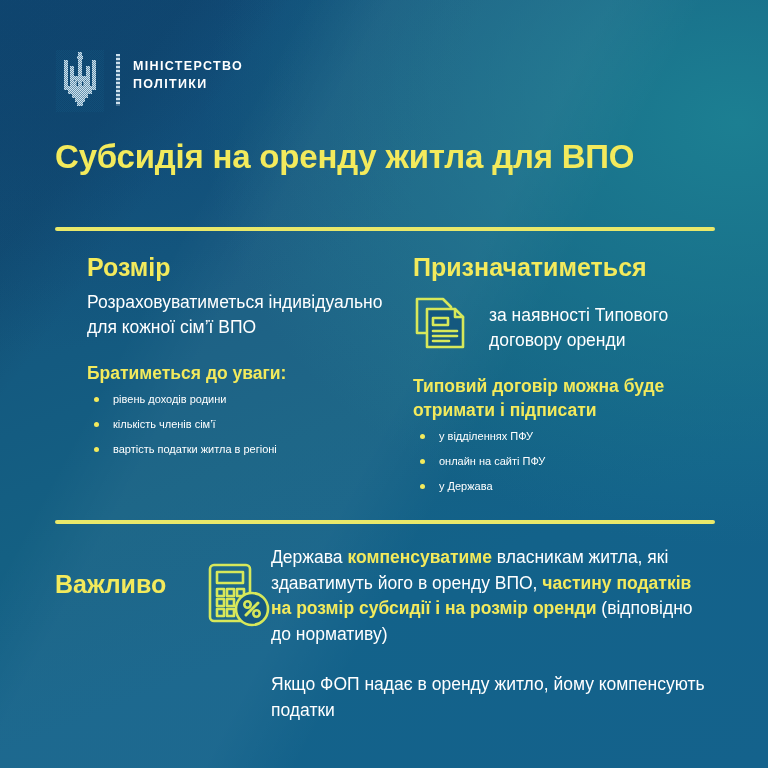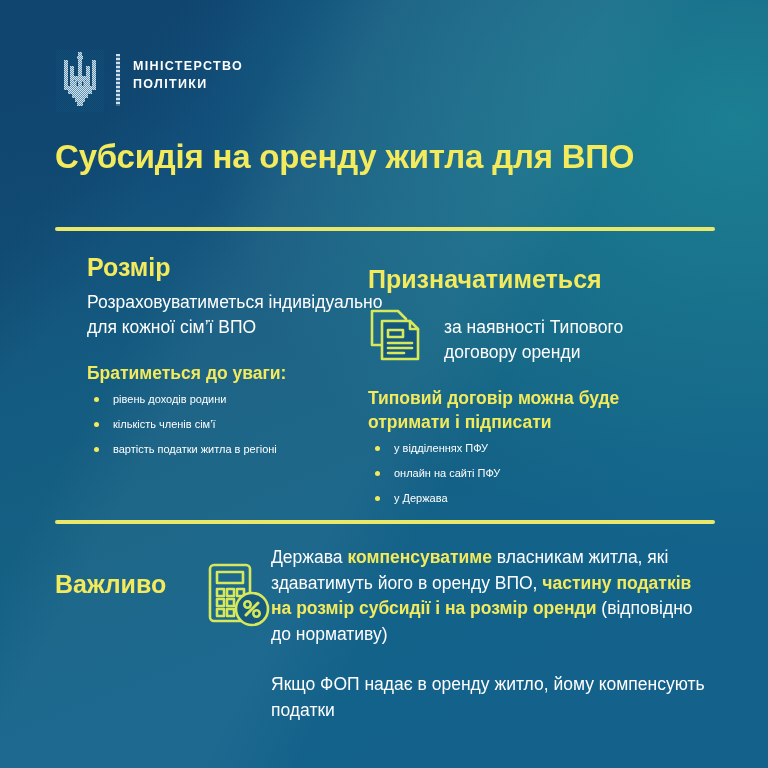--- a/index.html
+++ b/index.html
@@ -55,21 +55,21 @@
   }
 
   
   .divider{position:absolute;left:55px;width:660px;height:4px;background:#e9e86a;border-radius:2px;}
   #div1{top:227px;}
   #div2{top:520px;}
 
   
   .col{position:absolute;top:252px;}
   #col-left{left:55px;width:300px;margin-left:32px;}
-  #col-right{left:368px;width:330px;margin-top:12px;}
+  #col-right{left:413px;width:330px;}
 
   .col-head{
     color:#f3ea5c;font-size:25px;font-weight:bold;line-height:30px;margin:0 0 8px 0;
     white-space:nowrap;
   }
   .body-text{
     color:#ffffff;font-size:17.5px;line-height:24.5px;font-weight:normal;margin:0;
   }
   .sub-head{
     color:#f3ea5c;font-size:17.5px;font-weight:bold;line-height:24px;margin:0;

